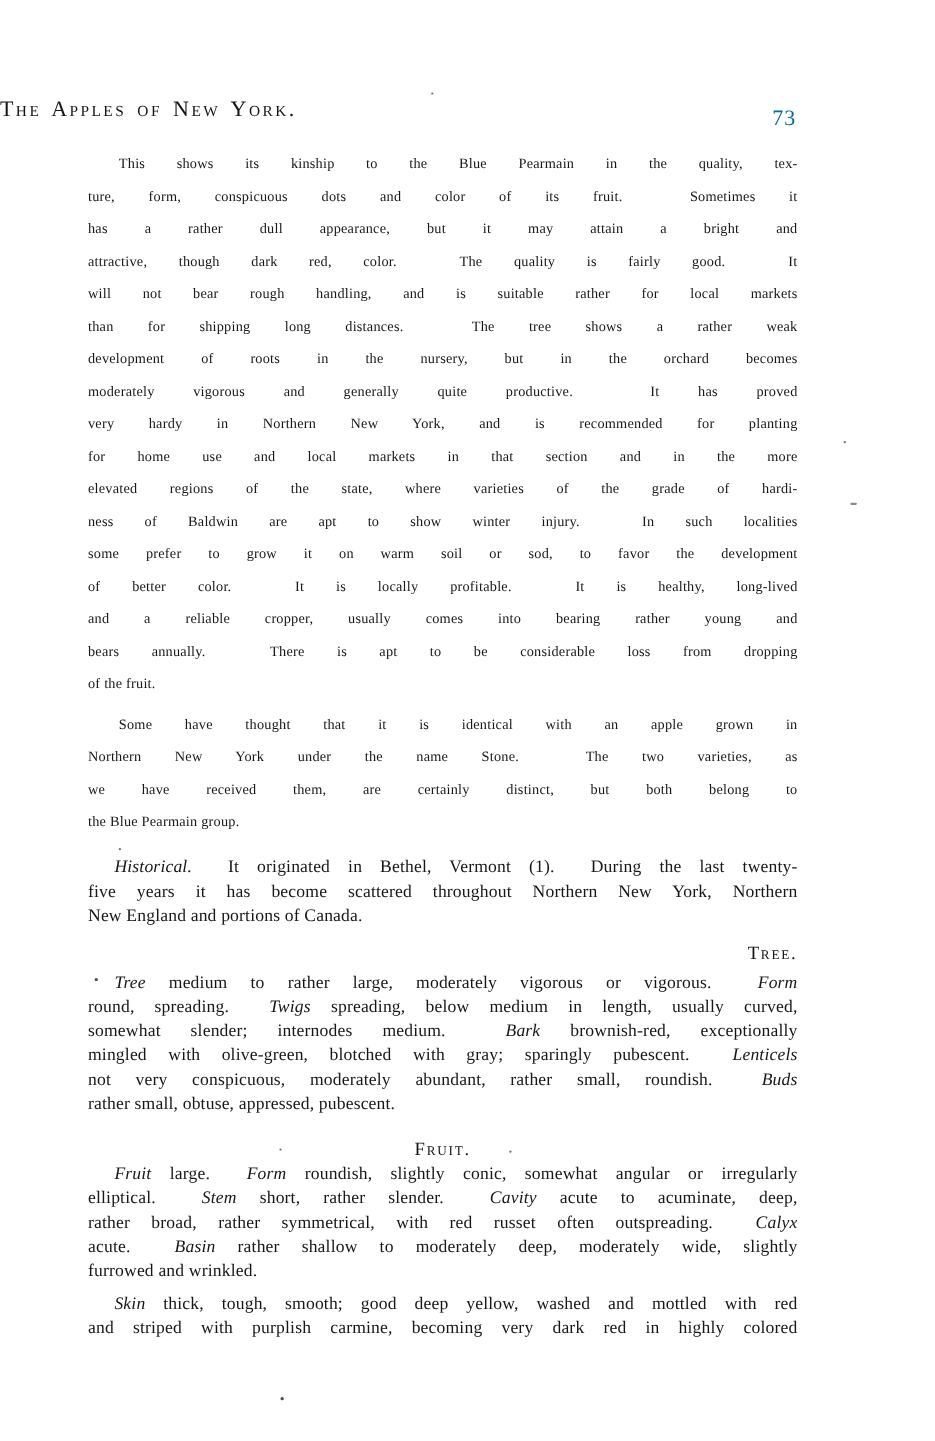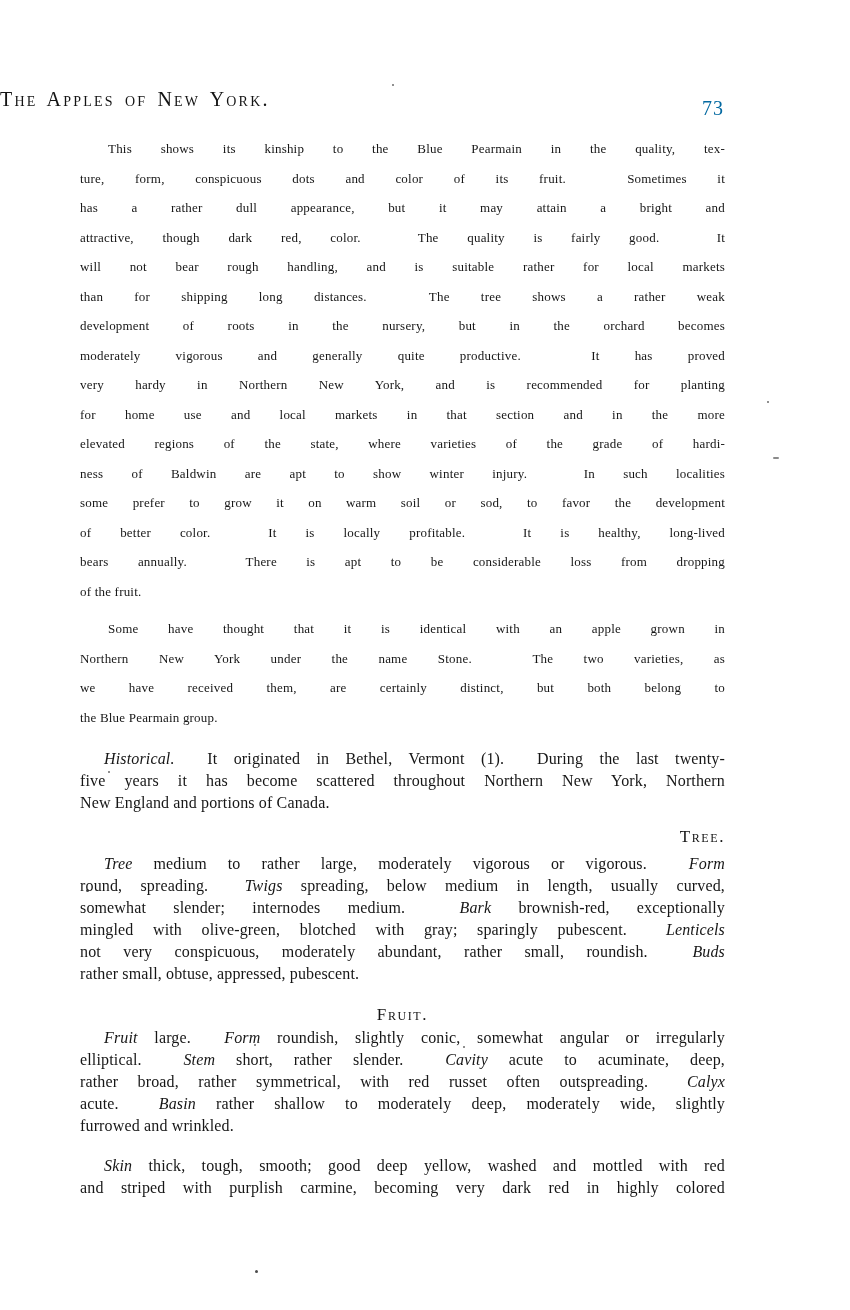--- a/index.html
+++ b/index.html
@@ -46,21 +46,21 @@
     letter-spacing:1.6px;
     color:#141414;
   }
   
   [data-name="stone-paragraph"]{margin-top:8px;}
   [data-name="historical-paragraph"]{margin-top:16px;}
   [data-name="tree-heading"]{margin-top:12px;text-align:right;}
   [data-name="tree-paragraph"]{margin-top:5px;}
   [data-name="fruit-heading"]{margin-top:19px;}
   [data-name="fruit-paragraph"]{margin-top:1px;}
-  [data-name="skin-paragraph"]{margin-top:18px;}
+  [data-name="skin-paragraph"]{margin-top:8px;}
   
   .speck{
     position:absolute;width:3px;height:3px;border-radius:50%;
     background:#2c2c2c;opacity:.85;
   }
   .speck.tiny{width:2px;height:2px;opacity:.7;}
   .speck.dash{width:6px;height:2px;border-radius:1px;opacity:.55;}
 </style>
 </head>
 <body>
@@ -81,20 +81,21 @@
         <div class="jline" data-name="text-line"><span data-name="text-run">will not bear rough handling, and is suitable rather for local markets</span></div>
         <div class="jline" data-name="text-line"><span data-name="text-run">than for shipping long distances.&nbsp; The tree shows a rather weak</span></div>
         <div class="jline" data-name="text-line"><span data-name="text-run">development of roots in the nursery, but in the orchard becomes</span></div>
         <div class="jline" data-name="text-line"><span data-name="text-run">moderately vigorous and generally quite productive.&nbsp; It has proved</span></div>
         <div class="jline" data-name="text-line"><span data-name="text-run">very hardy in Northern New York, and is recommended for planting</span></div>
         <div class="jline" data-name="text-line"><span data-name="text-run">for home use and local markets in that section and in the more</span></div>
         <div class="jline" data-name="text-line"><span data-name="text-run">elevated regions of the state, where varieties of the grade of hardi-</span></div>
         <div class="jline" data-name="text-line"><span data-name="text-run">ness of Baldwin are apt to show winter injury.&nbsp; In such localities</span></div>
         <div class="jline" data-name="text-line"><span data-name="text-run">some prefer to grow it on warm soil or sod, to favor the development</span></div>
         <div class="jline" data-name="text-line"><span data-name="text-run">of better color.&nbsp; It is locally profitable.&nbsp; It is healthy, long-lived</span></div>
+        <div class="jline" data-name="text-line"><span data-name="text-run">and a reliable cropper, usually comes into bearing rather young and</span></div>
         <div class="jline" data-name="text-line"><span data-name="text-run">bears annually.&nbsp; There is apt to be considerable loss from dropping</span></div>
         <div class="jline endline" data-name="text-line"><span data-name="text-run">of the fruit.</span></div>
       </div>
       <div class="para sz-large" data-name="stone-paragraph">
         <div class="jline firstline" data-name="text-line"><span data-name="text-run">Some have thought that it is identical with an apple grown in</span></div>
         <div class="jline" data-name="text-line"><span data-name="text-run">Northern New York under the name Stone.&nbsp; The two varieties, as</span></div>
         <div class="jline" data-name="text-line"><span data-name="text-run">we have received them, are certainly distinct, but both belong to</span></div>
         <div class="jline endline" data-name="text-line"><span data-name="text-run">the Blue Pearmain group.</span></div>
       </div>
       <div class="para sz-small" data-name="historical-paragraph">

